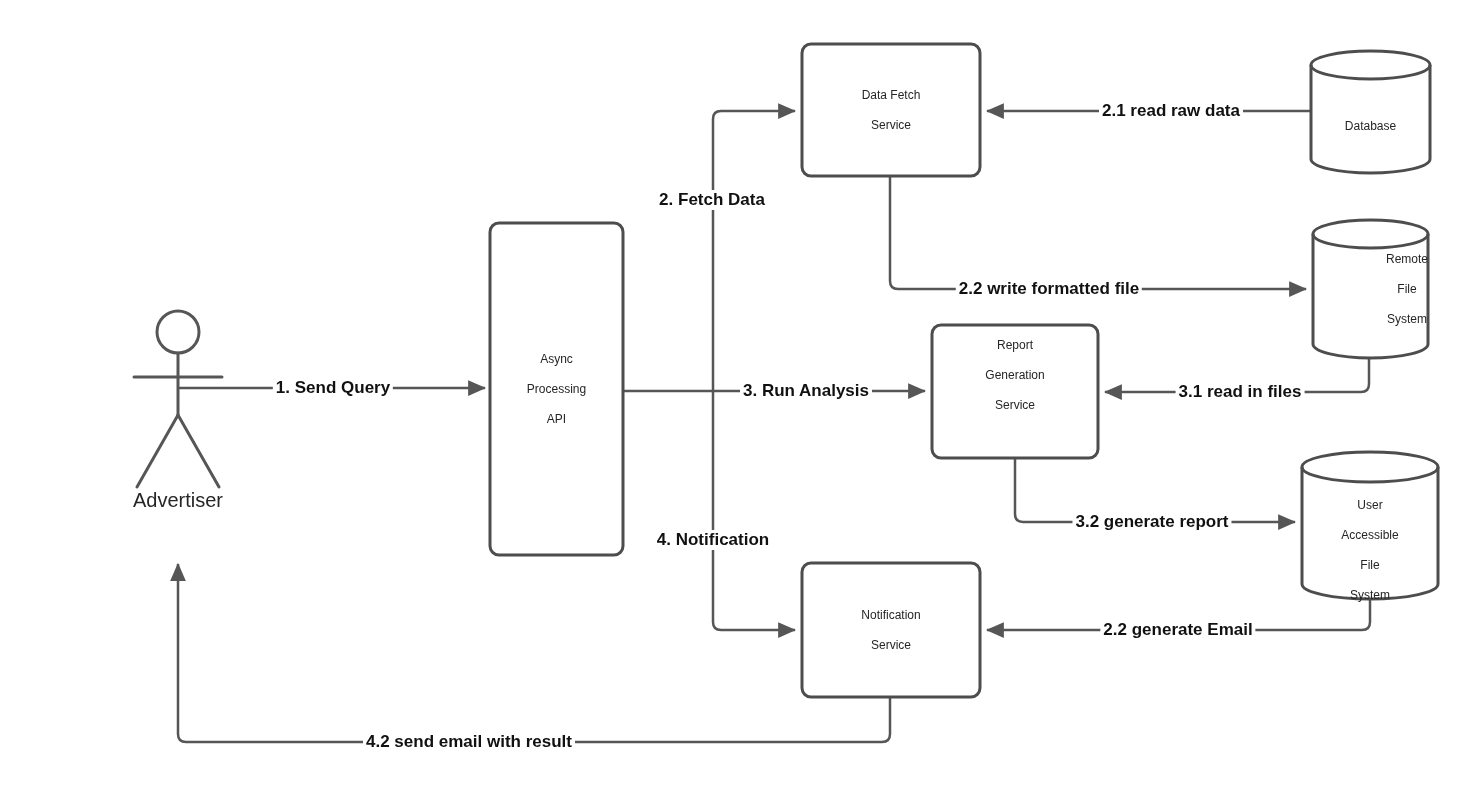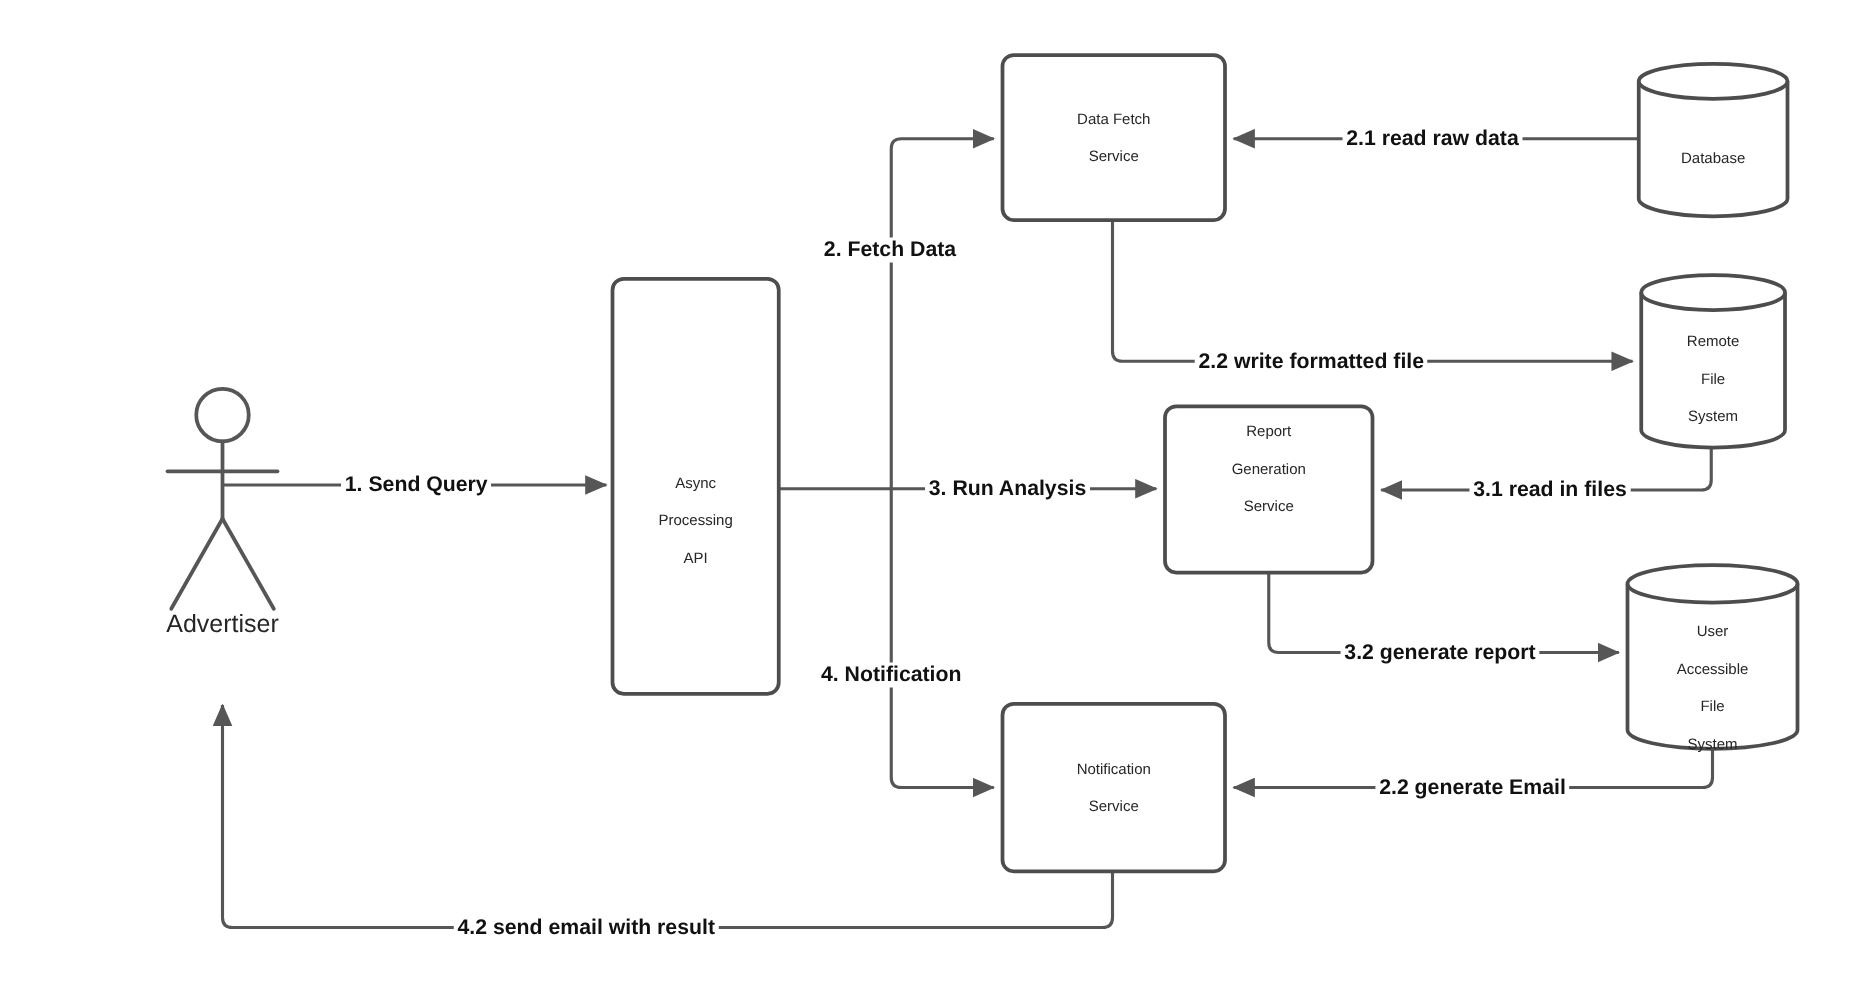--- a/index.html
+++ b/index.html
@@ -94,50 +94,50 @@
         <path d="M 1313 234 A 57.5 14 0 0 1 1428 234 L 1428 344 A 57.5 14 0 0 1 1313 344 Z"></path>
         <path fill="none" d="M 1313 234 A 57.5 14 0 0 0 1428 234"></path>
       </g>
       <g>
         <path d="M 1302 467 A 68 15 0 0 1 1438 467 L 1438 584 A 68 15 0 0 1 1302 584 Z"></path>
         <path fill="none" d="M 1302 467 A 68 15 0 0 0 1438 467"></path>
       </g>
     </g>
   </svg>
 
-  <div class="node-label" style="left:490px; top:223px; width:133px; height:332px;margin-top:27px;"><span>Async
+  <div class="node-label" style="left:490px; top:223px; width:133px; height:332px;"><span>Async
 Processing
 API</span></div>
 
   <div class="node-label" style="left:802px; top:44px; width:178px; height:132px;"><span>Data Fetch
 Service</span></div>
 
   <div class="node-label" style="left:932px; top:325px; width:166px; height:99px;"><span>Report
 Generation
 Service</span></div>
 
   <div class="node-label" style="left:802px; top:563px; width:178px; height:134px;"><span>Notification
 Service</span></div>
 
   <div class="node-label" style="left:1311px; top:51px; width:119px; height:122px; padding-top:14px;"><span>Database</span></div>
 
-  <div class="node-label" style="left:1313px; top:220px; width:115px; height:138px; padding-top:14px;"><span>Remote
+  <div class="node-label" style="left:1313px; top:220px; width:115px; height:138px; justify-content:flex-end;"><span>Remote
 File
 System</span></div>
 
   <div class="node-label" style="left:1302px; top:452px; width:136px; height:147px; padding-top:24px;"><span>User
 Accessible
 File
 System</span></div>
 
   <div class="actor-label" style="left:178px; top:500px;">Advertiser</div>
 
   <div class="edge-label" style="left:333px; top:388px;">1. Send Query</div>
   <div class="edge-label" style="left:712px; top:200px;">2. Fetch Data</div>
-  <div class="edge-label" style="left:1146px; top:111px;">2.1 read raw data</div>
+  <div class="edge-label" style="left:1171px; top:111px;">2.1 read raw data</div>
   <div class="edge-label" style="left:1049px; top:289px;">2.2 write formatted file</div>
   <div class="edge-label" style="left:806px; top:391px;">3. Run Analysis</div>
   <div class="edge-label" style="left:1240px; top:392px;">3.1 read in files</div>
   <div class="edge-label" style="left:1152px; top:522px;">3.2 generate report</div>
   <div class="edge-label" style="left:713px; top:540px;">4. Notification</div>
   <div class="edge-label" style="left:1178px; top:630px;">2.2 generate Email</div>
   <div class="edge-label" style="left:469px; top:742px;">4.2 send email with result</div>
 
 </div>
 

